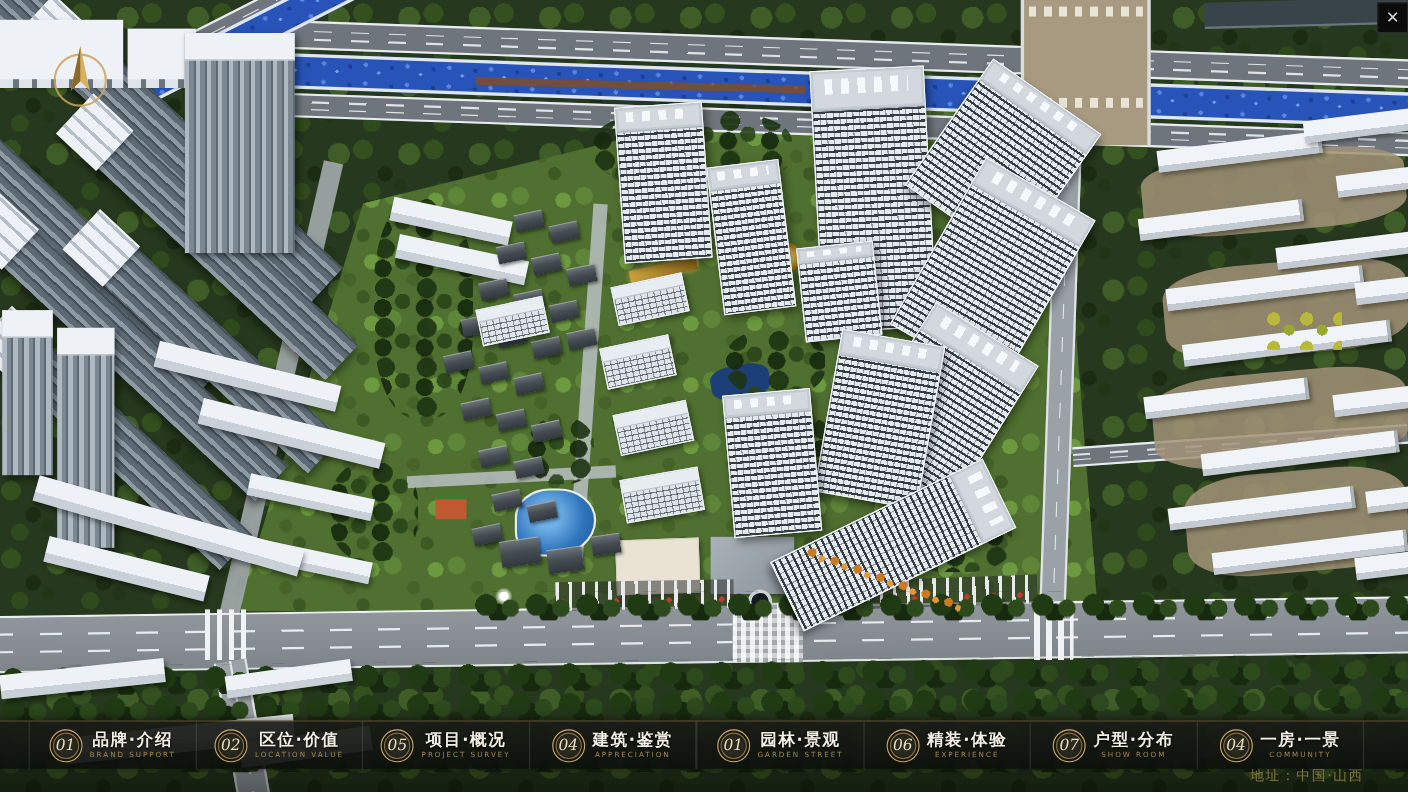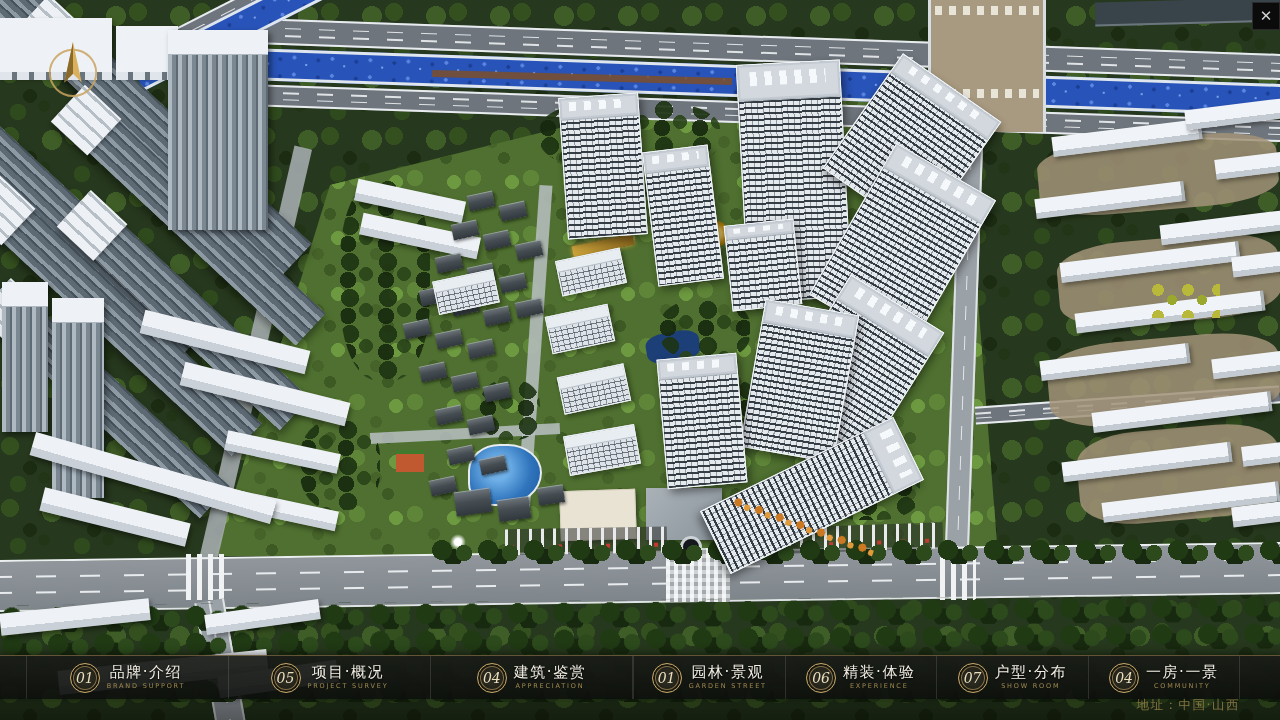--- a/index.html
+++ b/index.html
@@ -130,21 +130,21 @@
   .navgroup.right{padding-right:40px;}
   .navitem{position:relative;flex:1;display:flex;align-items:center;justify-content:center;gap:7px;
       border-left:1px solid rgba(255,255,255,.12);cursor:pointer;height:100%;}
   .navitem.last{border-right:1px solid rgba(255,255,255,.12);}
   .badge{position:relative;flex:0 0 30px;width:30px;height:30px;border-radius:50%;
       border:1px solid #c9a96a;background:radial-gradient(circle,#2a2a20 30%,#14140e 100%);
       box-shadow:inset 0 0 0 2px rgba(18,18,12,.95),inset 0 0 0 3px rgba(201,169,106,.6);
       color:#ecdfbe;font:italic 14px "DejaVu Serif","Liberation Serif",serif;
       display:flex;align-items:center;justify-content:center;}
   .labels{position:relative;display:flex;flex-direction:column;align-items:center;line-height:1.05;}
-  .zh{position:relative;color:#f3efe4;font-weight:normal;font-size:15px;letter-spacing:1.5px;
+  .zh{position:relative;color:#f3efe4;font-weight:bold;font-size:15px;letter-spacing:1.5px;
       text-shadow:0 1px 2px #000;white-space:nowrap;}
   .en{position:relative;color:#a08a50;font-size:6.5px;letter-spacing:1.8px;margin-top:2px;white-space:nowrap;}
   .logopanel{position:relative;flex:0 0 140px;width:140px;height:72px;margin-top:-15px;z-index:21;
       background:linear-gradient(180deg,#151c2b,#0b1019);border:1px solid rgba(201,169,106,.4);
       box-shadow:0 2px 10px rgba(0,0,0,.65);display:flex;flex-direction:column;
       align-items:center;justify-content:center;gap:2px;cursor:pointer;}
   .sealicon{position:relative;width:26px;height:26px;}
   .logotitle{position:relative;color:#d8bc82;font-size:19px;letter-spacing:4px;
       font-family:"DejaVu Serif","Liberation Serif",serif;white-space:nowrap;}
   .logosub{position:relative;color:#8a744a;font-size:4px;letter-spacing:2px;white-space:nowrap;}
@@ -312,20 +312,27 @@
   <nav class="navbar">
     <div class="navgroup left">
       <div class="navitem">
         <span class="badge">01</span>
         <span class="labels">
           <span class="zh">品牌·介绍</span>
           <span class="en">BRAND SUPPORT</span>
         </span>
       </div>
       <div class="navitem">
+        <span class="badge">02</span>
+        <span class="labels">
+          <span class="zh">区位·价值</span>
+          <span class="en">LOCATION VALUE</span>
+        </span>
+      </div>
+      <div class="navitem">
         <span class="badge">05</span>
         <span class="labels">
           <span class="zh">项目·概况</span>
           <span class="en">PROJECT SURVEY</span>
         </span>
       </div>
       <div class="navitem last">
         <span class="badge">04</span>
         <span class="labels">
           <span class="zh">建筑·鉴赏</span>

